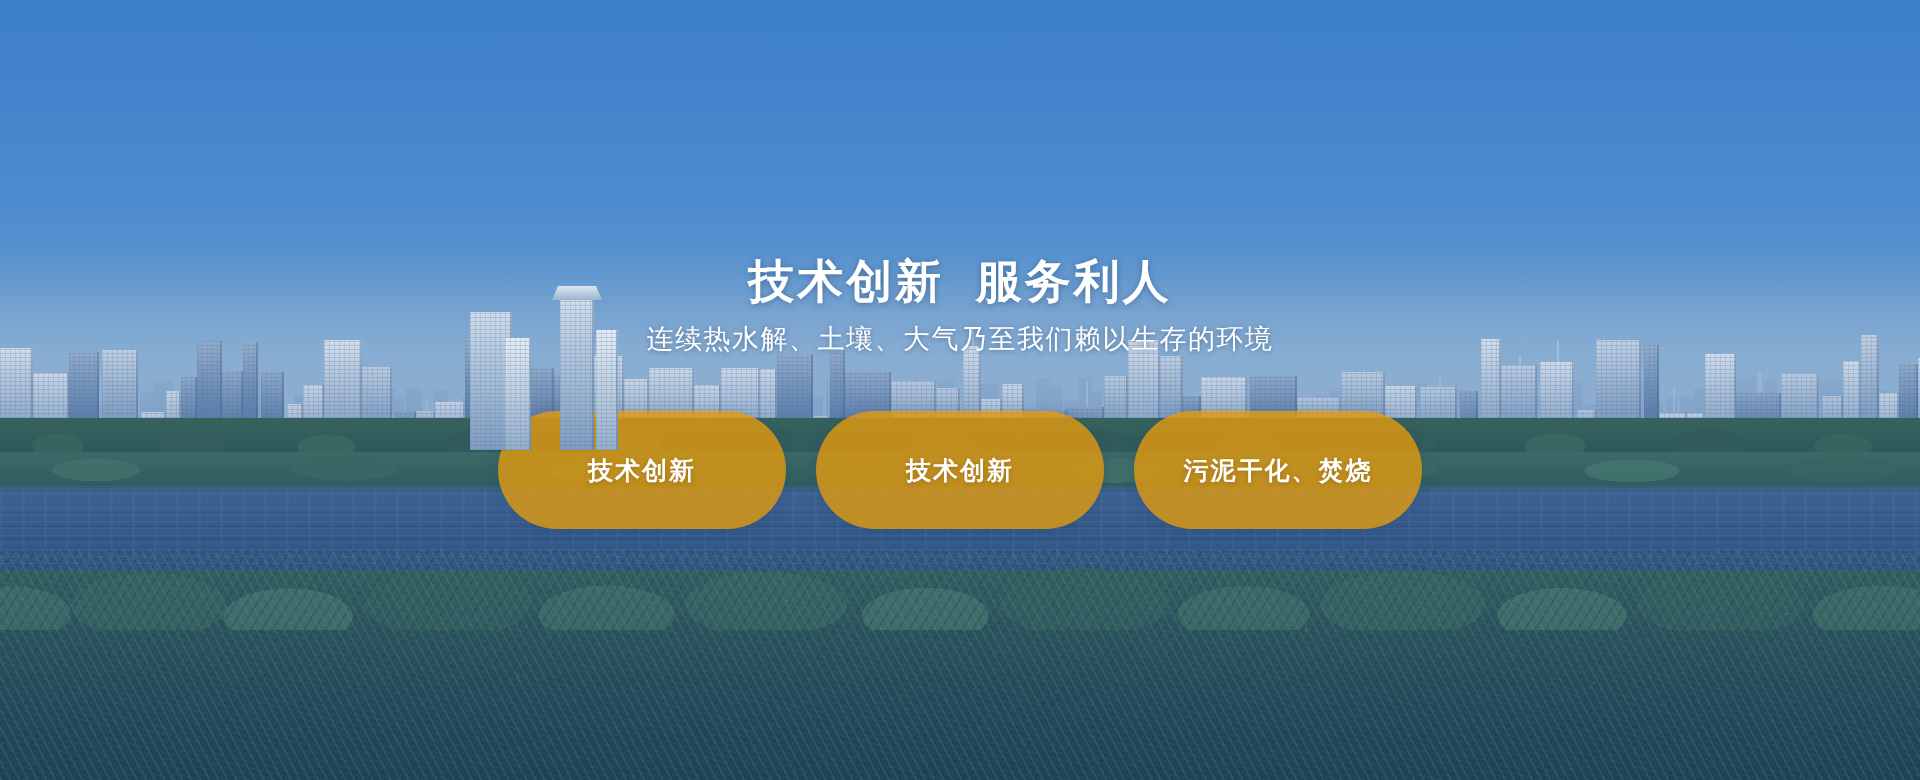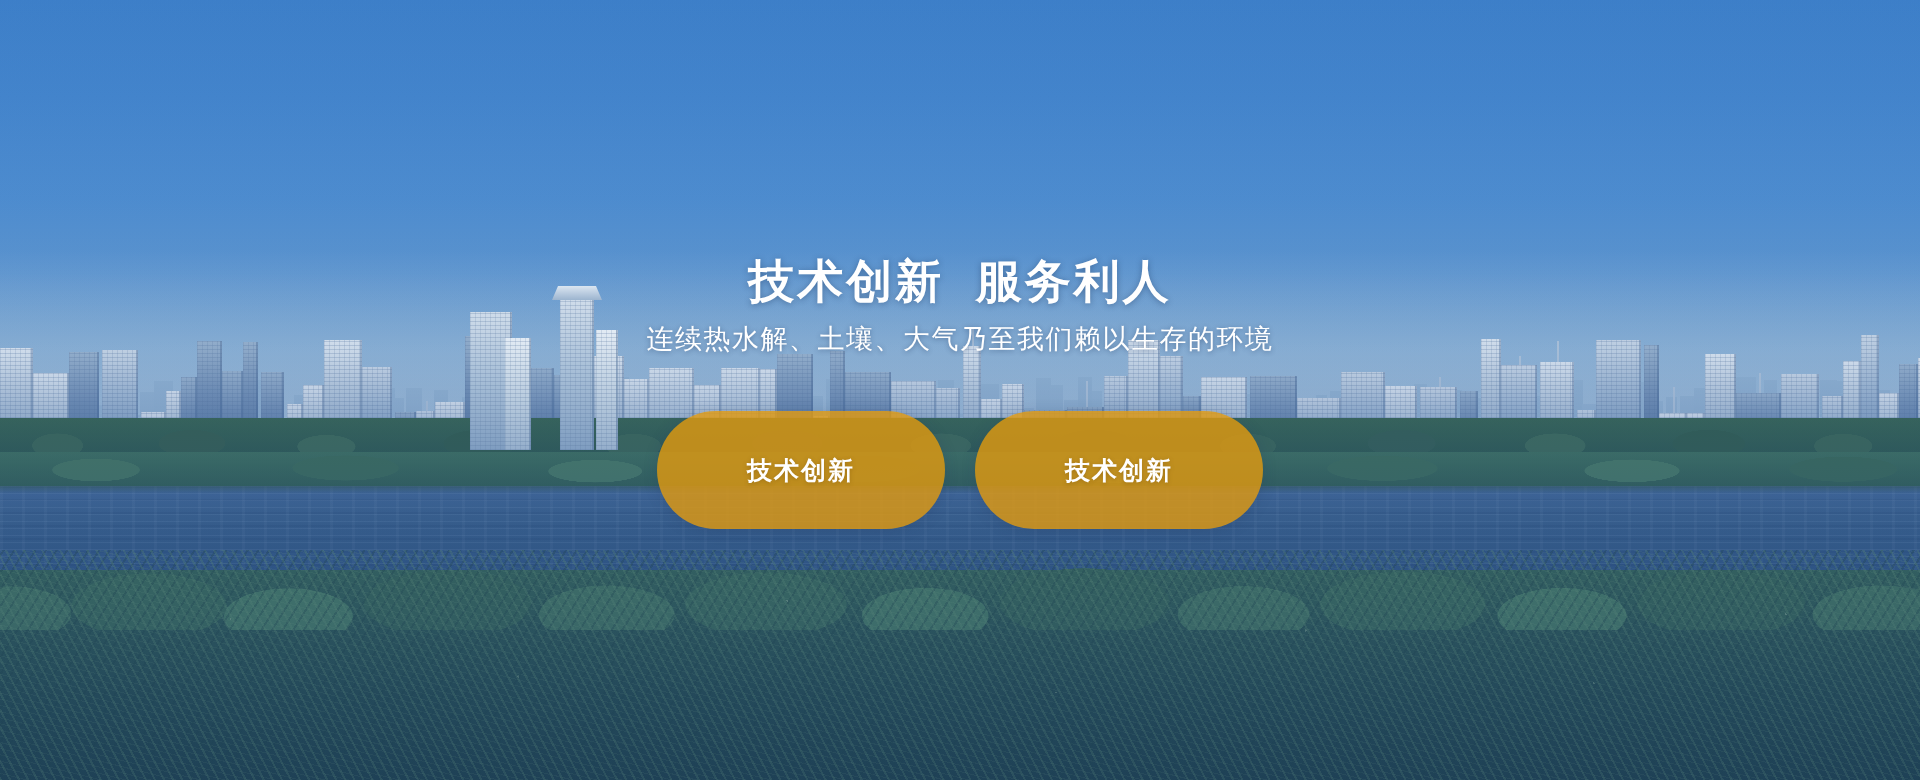--- a/index.html
+++ b/index.html
@@ -510,16 +510,19 @@
     <div class="pill-row">
 
       <div class="pill pill-0">
         <span>技术创新</span>
       </div>
 
       <div class="pill pill-1">
         <span>技术创新</span>
       </div>
 
+      <div class="pill pill-2">
+        <span>污泥干化、焚烧</span>
+      </div>
 
     </div>
   </div>
 </div>
 
 </body></html>

